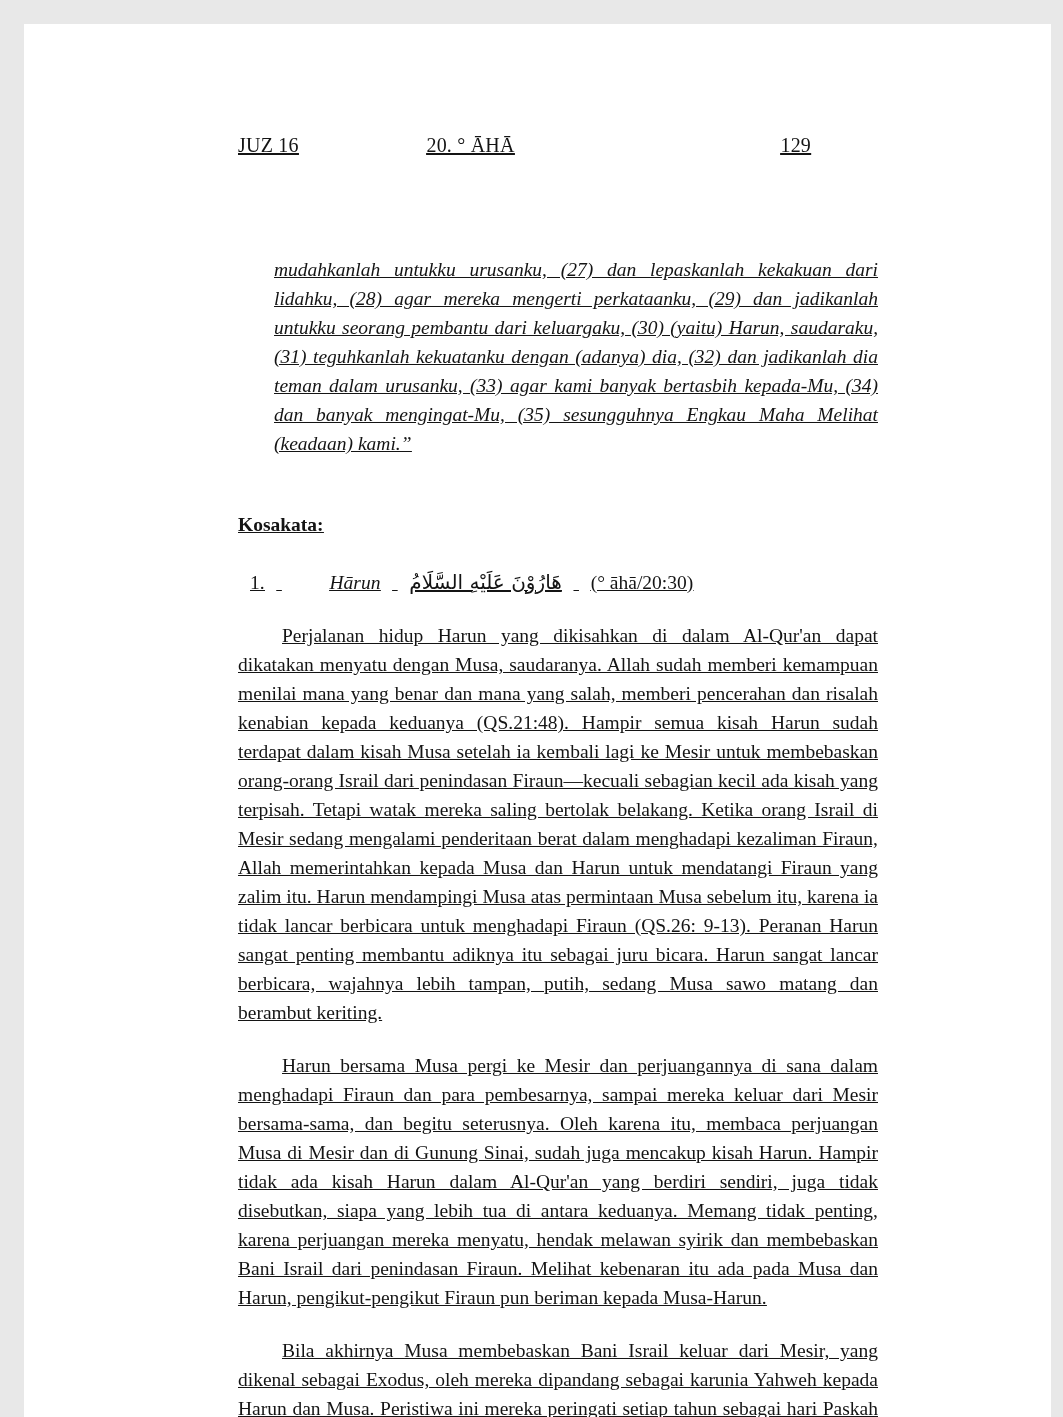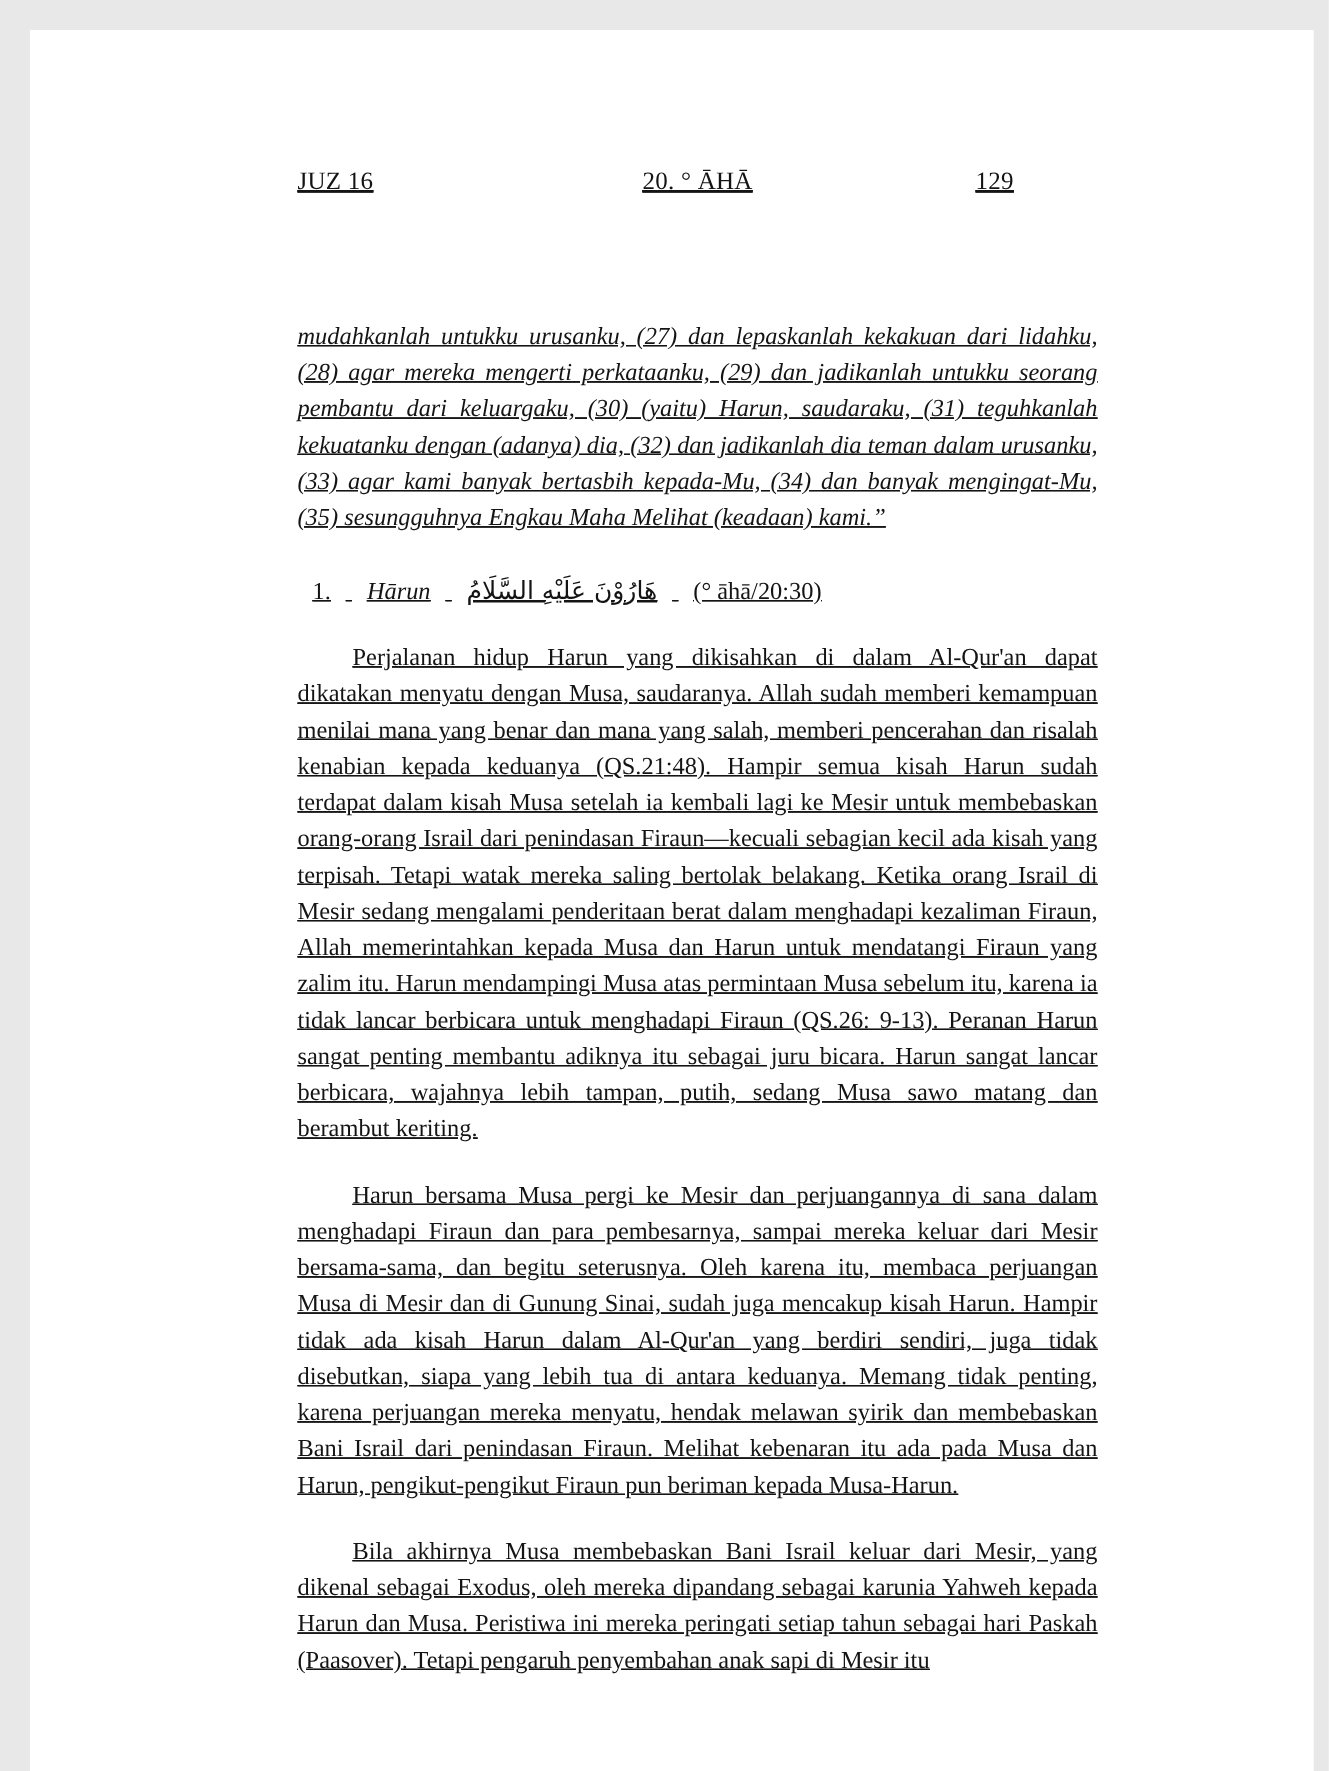--- a/index.html
+++ b/index.html
@@ -21,28 +21,28 @@
     width: 712px;
   }
   .page-header {
     display: flex;
     align-items: baseline;
     font-size: 20px;
     letter-spacing: 0.2px;
     margin-bottom: 50px;
   }
   .page-header .h-left  { flex: 1; text-align: left; }
-  .page-header .h-center{ flex: 1.6; text-align: center; }
+  .page-header .h-center{ flex: 1.6; }
   .page-header .h-right { flex: 1; text-align: center; }
   .body-text p {
     font-size: 19.5px;
     line-height: 29px;
     text-align: justify;
   }
-  .italic { font-style: italic; }
+  .italic { font-style: italic; margin-left: 36px; }
   .indent { text-indent: 44px; }
   .kosakata-heading {
     font-size: 19.5px;
     line-height: 29px;
     font-weight: bold;
     margin-top: 28px;
   }
   .entry-line {
     margin-top: 5px;
   }
@@ -62,20 +62,21 @@
     <header class="page-header">
       <span class="h-left">JUZ 16</span>
       <span class="h-center">20. ° ĀHĀ</span>
       <span class="h-right">129</span>
     </header>
 
     <div class="body-text">
 
       <p class="italic">mudahkanlah untukku urusanku, (27) dan lepaskanlah kekakuan dari lidahku, (28) agar mereka mengerti perkataanku, (29) dan jadikanlah untukku seorang pembantu dari keluargaku, (30) (yaitu) Harun, saudaraku, (31) teguhkanlah kekuatanku dengan (adanya) dia, (32) dan jadikanlah dia teman dalam urusanku, (33) agar kami banyak bertasbih kepada-Mu, (34) dan banyak mengingat-Mu, (35) sesungguhnya Engkau Maha Melihat (keadaan) kami.”</p>
 
+      <p class="kosakata-heading">Kosakata:</p>
 
       <p class="entry-line"><span>1.</span> <span class="italic">Hārun</span> <span class="arabic" dir="rtl" lang="ar">هَارُوْنَ عَلَيْهِ السَّلَامُ</span> <span>(° āhā/20:30)</span></p>
 
 
       <p class="indent">Perjalanan hidup Harun yang dikisahkan di dalam Al-Qur'an dapat dikatakan menyatu dengan Musa, saudaranya. Allah sudah memberi kemampuan menilai mana yang benar dan mana yang salah, memberi pencerahan dan risalah kenabian kepada keduanya (QS.21:48). Hampir semua kisah Harun sudah terdapat dalam kisah Musa setelah ia kembali lagi ke Mesir untuk membebaskan orang-orang Israil dari penindasan Firaun—kecuali sebagian kecil ada kisah yang terpisah. Tetapi watak mereka saling bertolak belakang. Ketika orang Israil di Mesir sedang mengalami penderitaan berat dalam menghadapi kezaliman Firaun, Allah memerintahkan kepada Musa dan Harun untuk mendatangi Firaun yang zalim itu. Harun mendampingi Musa atas permintaan Musa sebelum itu, karena ia tidak lancar berbicara untuk menghadapi Firaun (QS.26: 9-13). Peranan Harun sangat penting membantu adiknya itu sebagai juru bicara. Harun sangat lancar berbicara, wajahnya lebih tampan, putih, sedang Musa sawo matang dan berambut keriting.</p>
 
       <p class="indent">Harun bersama Musa pergi ke Mesir dan perjuangannya di sana dalam menghadapi Firaun dan para pembesarnya, sampai mereka keluar dari Mesir bersama-sama, dan begitu seterusnya. Oleh karena itu, membaca perjuangan Musa di Mesir dan di Gunung Sinai, sudah juga mencakup kisah Harun. Hampir tidak ada kisah Harun dalam Al-Qur'an yang berdiri sendiri, juga tidak disebutkan, siapa yang lebih tua di antara keduanya. Memang tidak penting, karena perjuangan mereka menyatu, hendak melawan syirik dan membebaskan Bani Israil dari penindasan Firaun. Melihat kebenaran itu ada pada Musa dan Harun, pengikut-pengikut Firaun pun beriman kepada Musa-Harun.</p>
 
       <p class="indent">Bila akhirnya Musa membebaskan Bani Israil keluar dari Mesir, yang dikenal sebagai Exodus, oleh mereka dipandang sebagai karunia Yahweh kepada Harun dan Musa. Peristiwa ini mereka peringati setiap tahun sebagai hari Paskah (Paasover). Tetapi pengaruh penyembahan anak sapi di Mesir itu</p>
 

